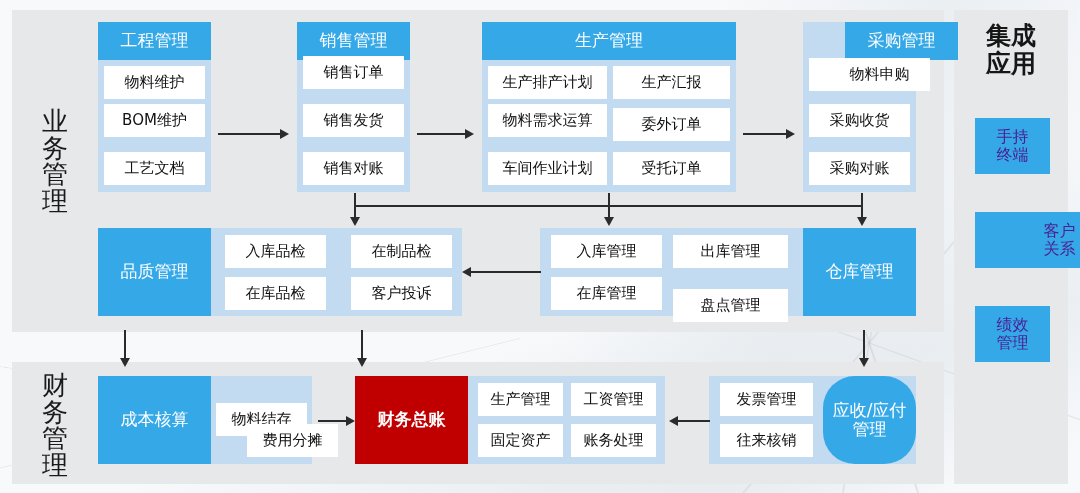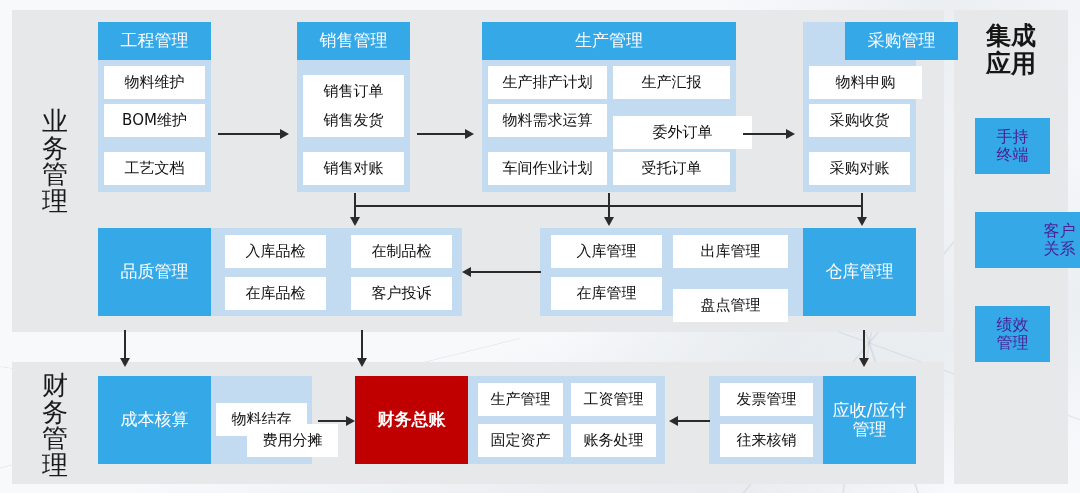--- a/index.html
+++ b/index.html
@@ -150,36 +150,36 @@
   </div>
 
   <div class="group" style="left:98px;top:22px;width:113px;height:170px;"></div>
   <div class="group-head" style="left:98px;top:22px;width:113px;height:38px;">工程管理</div>
   <div class="cell" style="left:104px;top:66px;width:101px;height:33px;">物料维护</div>
   <div class="cell" style="left:104px;top:104px;width:101px;height:33px;">BOM维护</div>
   <div class="cell" style="left:104px;top:152px;width:101px;height:33px;">工艺文档</div>
 
   <div class="group" style="left:297px;top:22px;width:113px;height:170px;"></div>
   <div class="group-head" style="left:297px;top:22px;width:113px;height:38px;">销售管理</div>
-  <div class="cell" style="left:303px;top:56px;width:101px;height:33px;margin-top:19px;">销售订单</div>
+  <div class="cell" style="left:303px;top:56px;width:101px;height:33px;">销售订单</div>
   <div class="cell" style="left:303px;top:104px;width:101px;height:33px;">销售发货</div>
   <div class="cell" style="left:303px;top:152px;width:101px;height:33px;">销售对账</div>
 
   <div class="group" style="left:482px;top:22px;width:254px;height:170px;"></div>
   <div class="group-head" style="left:482px;top:22px;width:254px;height:38px;">生产管理</div>
   <div class="cell" style="left:488px;top:66px;width:119px;height:33px;">生产排产计划</div>
   <div class="cell" style="left:613px;top:66px;width:117px;height:33px;">生产汇报</div>
   <div class="cell" style="left:488px;top:104px;width:119px;height:33px;">物料需求运算</div>
-  <div class="cell" style="left:613px;top:116px;width:139px;height:33px;">委外订单</div>
+  <div class="cell" style="left:613px;top:108px;width:117px;height:33px;">委外订单</div>
   <div class="cell" style="left:488px;top:152px;width:119px;height:33px;">车间作业计划</div>
   <div class="cell" style="left:613px;top:152px;width:117px;height:33px;">受托订单</div>
 
   <div class="group" style="left:803px;top:22px;width:113px;height:170px;"></div>
   <div class="group-head" style="left:845px;top:22px;width:113px;height:38px;">采购管理</div>
-  <div class="cell" style="left:809px;top:66px;width:113px;height:33px;">物料申购</div>
+  <div class="cell" style="left:809px;top:58px;width:101px;height:33px;padding-left:20px;">物料申购</div>
   <div class="cell" style="left:809px;top:104px;width:101px;height:33px;">采购收货</div>
   <div class="cell" style="left:809px;top:152px;width:101px;height:33px;">采购对账</div>
 
   <div class="group" style="left:98px;top:228px;width:364px;height:88px;"></div>
   <div class="group-head" style="left:98px;top:228px;width:113px;height:88px;">品质管理</div>
   <div class="cell" style="left:225px;top:235px;width:101px;height:33px;">入库品检</div>
   <div class="cell" style="left:351px;top:235px;width:101px;height:33px;">在制品检</div>
   <div class="cell" style="left:225px;top:277px;width:101px;height:33px;">在库品检</div>
   <div class="cell" style="left:351px;top:277px;width:101px;height:33px;">客户投诉</div>
 
@@ -196,21 +196,21 @@
   <div class="cell" style="left:216px;top:424px;width:91px;height:33px;margin-left:31px;">费用分摊</div>
 
   <div class="group" style="left:355px;top:376px;width:310px;height:88px;"></div>
   <div class="head-red" style="left:355px;top:376px;width:113px;height:88px;">财务总账</div>
   <div class="cell" style="left:478px;top:383px;width:85px;height:33px;">生产管理</div>
   <div class="cell" style="left:571px;top:383px;width:85px;height:33px;">工资管理</div>
   <div class="cell" style="left:478px;top:424px;width:85px;height:33px;">固定资产</div>
   <div class="cell" style="left:571px;top:424px;width:85px;height:33px;">账务处理</div>
 
   <div class="group" style="left:709px;top:376px;width:207px;height:88px;"></div>
-  <div class="group-head" style="left:823px;top:376px;width:93px;height:88px;">
+  <div class="group-head" style="left:823px;top:376px;width:93px;height:88px;border-radius:32px;">
     <div>
       <div>应收/应付</div>
       <div>管理</div>
     </div>
   </div>
   <div class="cell" style="left:720px;top:383px;width:93px;height:33px;">发票管理</div>
   <div class="cell" style="left:720px;top:424px;width:93px;height:33px;">往来核销</div>
 
   <div class="hline" style="left:218px;top:133px;width:62px;"></div>
   <div class="arrow-r" style="left:280px;top:129px;"></div>

